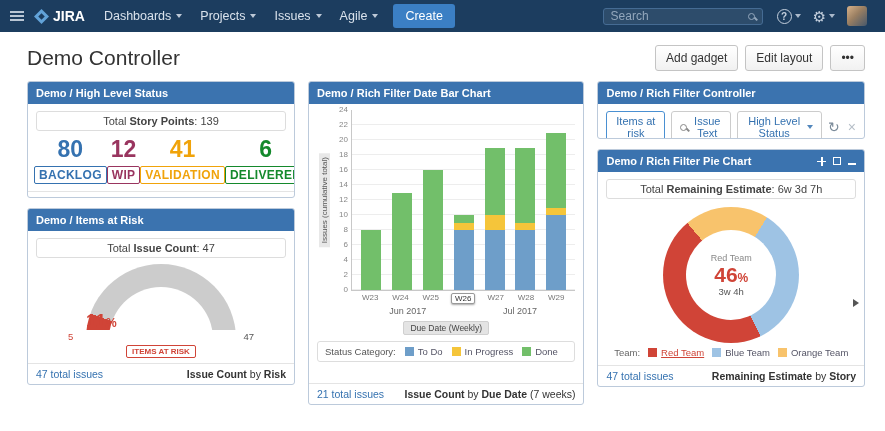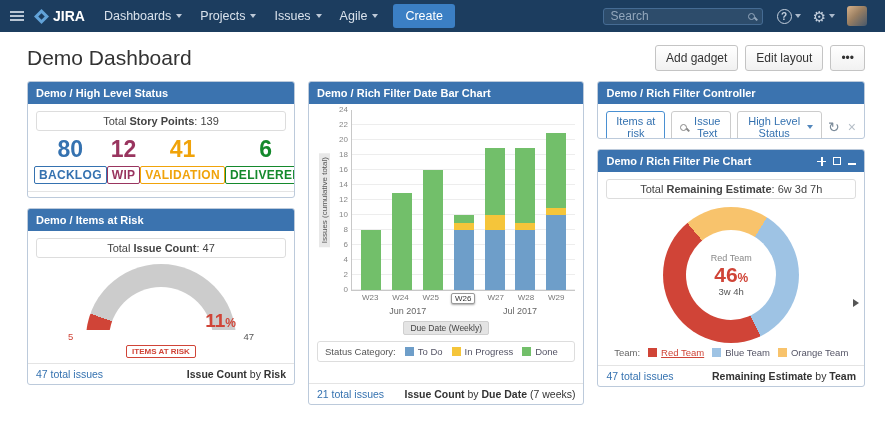--- a/index.html
+++ b/index.html
@@ -54,21 +54,21 @@
   
   .stats{display:flex;justify-content:space-around;align-items:flex-start;padding:3px 6px 7px}
   .stat{display:flex;flex-direction:column;align-items:center;gap:5px;cursor:pointer}
   .stat-value{font-size:23px;font-weight:bold;line-height:1}
   .stat-badge{font-size:12px;font-weight:bold;border:1px solid;border-radius:2px;padding:1px 4px;letter-spacing:.3px}
 
   
   .gauge{width:150px;height:75px;margin:2px auto 0;position:relative;overflow:hidden}
   .gauge-arc{width:150px;height:150px;border-radius:50%}
   .gauge-hole{position:absolute;left:23px;top:23px;width:104px;height:104px;border-radius:50%;background:#fff}
-  .gauge-val{position:absolute;left:0;right:0;bottom:-2px;text-align:right;font-size:19px;font-weight:bold;color:#d04437}
+  .gauge-val{position:absolute;left:0;right:0;bottom:-2px;text-align:left;font-size:19px;font-weight:bold;color:#d04437}
   .gauge-val .pc{font-size:12px}
   .gauge-ends{width:186px;margin:1px auto 2px;display:flex;justify-content:space-between;font-size:9.5px}
   .gmin{color:#d04437}.gmax{color:#555}
   .risk-badge{width:max-content;margin:1px auto 5px;font-size:8px;font-weight:bold;color:#d04437;border:1px solid #d04437;border-radius:2px;padding:1px 5px}
 
   
   .chartbody{padding:6px 8px 0;flex:1;display:flex;flex-direction:column}
   .chart-grid{display:grid;grid-template-columns:14px 20px 1fr;grid-template-rows:181px 14px 12px}
   .ylab{grid-row:1;grid-column:1;writing-mode:vertical-rl;transform:rotate(180deg);font-size:8px;color:#555;background:#e8e8e8;justify-self:center;align-self:center;padding:4px 1px;white-space:nowrap}
   .yaxis{grid-row:1;grid-column:2;position:relative}
@@ -157,21 +157,21 @@
   <span class="navicon">
       <span class="gearg">⚙</span>
       <i class="caret"></i>
     </span>
   <span class="navicon">
       <span class="avatar"></span>
     </span>
 </nav>
 
 <div class="pagehead">
-  <h1>Demo Dashboard</h1>
+  <h1>Demo Controller</h1>
   <div class="head-actions">
     <button class="hbtn">Add gadget</button>
     <button class="hbtn">Edit layout</button>
     <button class="hbtn">•••</button>
   </div>
 </div>
 
 <div class="dash">
 
   <div class="col col1">
@@ -380,17 +380,17 @@
               </span>
               <span class="legend-item">
                 <i style="background: rgb(248, 195, 108);"></i>
                 <span>Orange Team</span>
               </span>
             </span>
         </div>
       </div>
       <div class="gfoot">
         <a class="link">47 total issues</a>
-        <span class="fdesc"><b>Remaining Estimate</b><span> by </span><b>Team</b><span></span></span>
+        <span class="fdesc"><b>Remaining Estimate</b><span> by </span><b>Story</b><span></span></span>
       </div>
     </div>
   </div>
 </div>
 
 </body></html>

